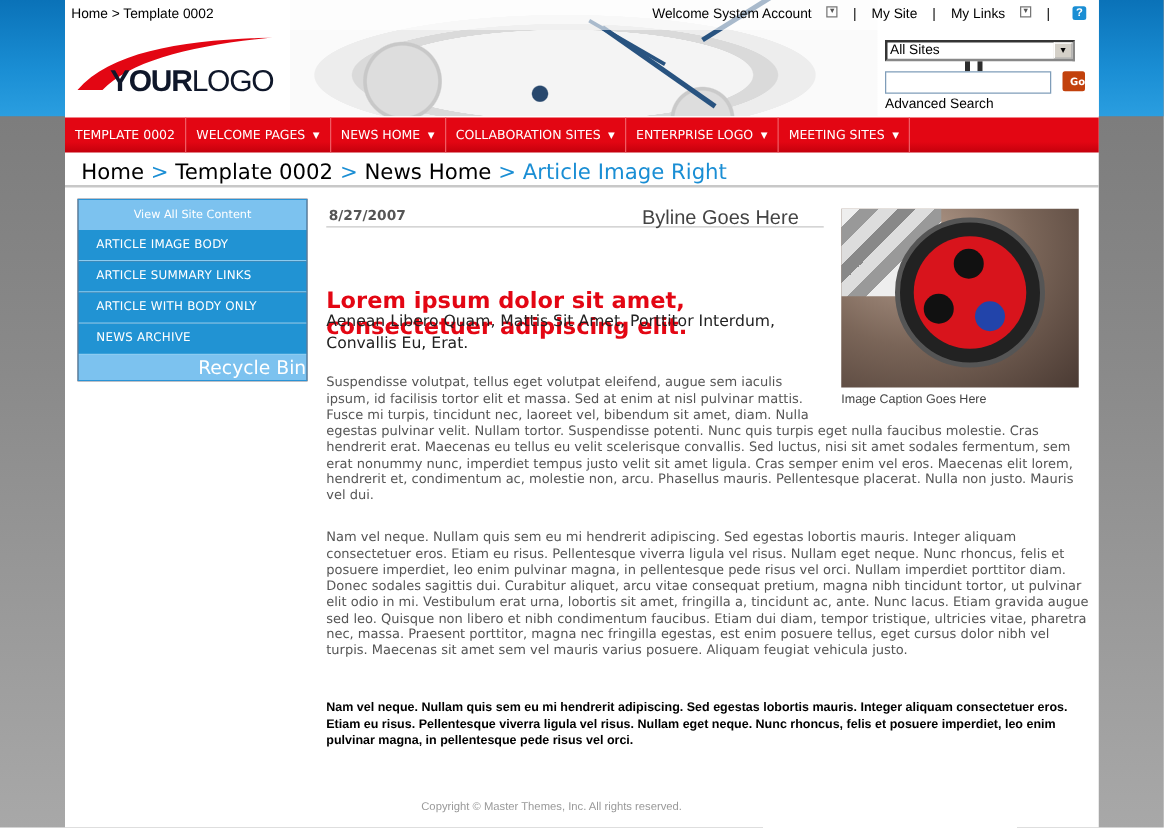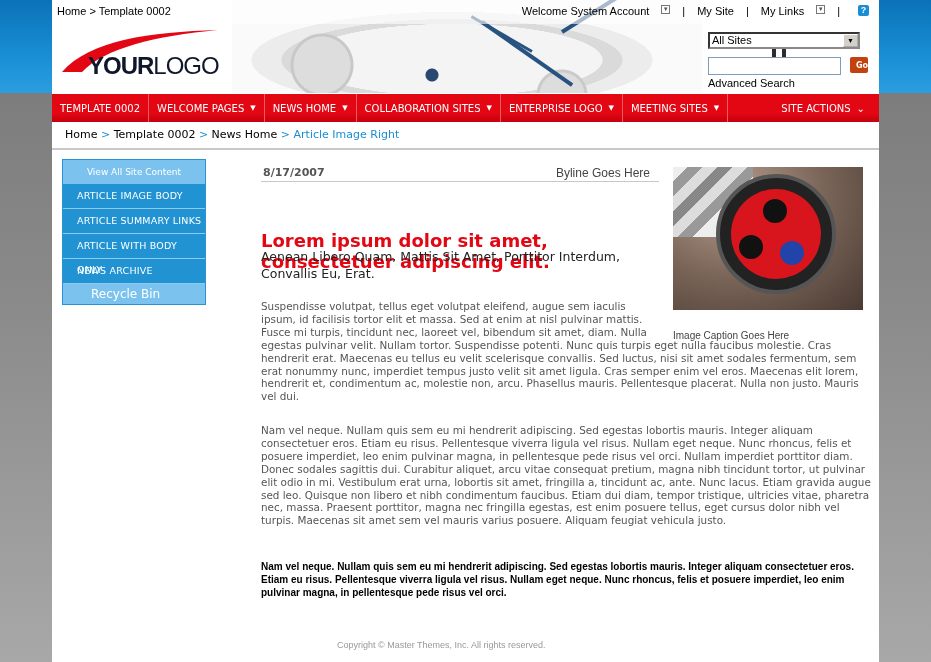--- a/index.html
+++ b/index.html
@@ -59,57 +59,57 @@
     background: linear-gradient(to bottom, #e30613 0%, #e30613 70%, #c4000c 100%);
     display: flex;
   }
   .nav-item {
     height: 28px; padding: 0 8px; display: flex; align-items: center; color: #fff;
     font-size: 10px; border-right: 1px solid #f05a62; white-space: nowrap;
   }
   .nav-item .caret { margin-left: 6px; font-size: 7px; }
   .nav-spacer { flex: 1; }
   .nav-actions { border-right: none; padding-right: 14px; }
-  .breadcrumb { position: absolute; left: 13px; top: 128px; font-size: 11px; color: #000; }
+  .breadcrumb { position: absolute; left: 13px; top: 128px; font-size: 17px; color: #000; }
   .breadcrumb .sep { color: #1a8ed4; }
   .breadcrumb .current { color: #1a8ed4; }
   .crumb-rule { position: absolute; left: 0; top: 148px; width: 827px; height: 2px; background: #c8c8c8; }
   
-  .sidebar { position: absolute; left: 10px; top: 159px; width: 144px; border: 1px solid #2a93d5; background: #c2410c; }
+  .sidebar { position: absolute; left: 10px; top: 159px; width: 184px; border: 1px solid #2a93d5; background: #c2410c; }
   .side-head { height: 24px; background: #7cc2ef; color: #fff; font-size: 9px; text-align: center; line-height: 24px; }
   .side-item {
     height: 25px; background: #2193d3; color: #fff; font-size: 9.5px; line-height: 24px;
     padding-left: 14px; border-bottom: 1px solid #8ccbf0; letter-spacing: 0.2px;
   }
   .side-item.active { background: #707070; padding-left: 4px; }
   .side-item.active .arrow { margin-right: 2px; font-size: 8px; }
-  .side-foot { height: 20px; background: #7cc2ef; color: #fff; font-size: 12px; text-align: left; line-height: 20px; padding-left: 28px; }
+  .side-foot { height: 20px; background: #7cc2ef; color: #fff; font-size: 15px; text-align: right; line-height: 20px; }
   
   .article { position: absolute; left: 209px; top: 160px; width: 610px; }
   .meta-row { position: absolute; left: 0; top: 4px; width: 398px; height: 18px; border-bottom: 1px solid #c8c8c8; }
   .date { position: absolute; left: 2px; top: 2px; font-size: 11px; font-weight: bold; color: #555; }
-  .byline { position: absolute; right: 9px; top: 2px; font-size: 12px; color: #444; font-family: "Liberation Sans", sans-serif; }
+  .byline { position: absolute; right: 20px; top: 2px; font-size: 16px; color: #444; font-family: "Liberation Sans", sans-serif; }
   .title { position: absolute; left: 0; top: 22px; width: 400px; font-size: 18px; font-weight: bold; color: #e30613; line-height: 21px; margin-top: 48px; }
   .subtitle { position: absolute; left: 0; top: 88px; width: 400px; font-size: 12.5px; font-weight: normal; color: #222; line-height: 17px; }
   .body1 { position: absolute; left: 0; top: 140px; width: 610px; font-size: 10.4px; color: #555; line-height: 12.9px; }
   .float-img { float: right; width: 200px; height: 170px; margin-left: 6px; }
   .body2 { position: absolute; left: 0; top: 264px; width: 610px; font-size: 10.4px; color: #555; line-height: 12.9px; }
   .body3 { position: absolute; left: 0; top: 400px; width: 610px; font-size: 10px; color: #000; font-weight: bold; line-height: 13px; font-family: "Liberation Sans", sans-serif; }
   .figure { position: absolute; left: 412px; top: 7px; width: 190px; }
   .photo {
     width: 190px; height: 143px; position: relative; overflow: hidden;
     background: radial-gradient(ellipse at 30% 20%, #b8a090 0%, #7a6558 50%, #4a3a33 100%);
   }
   .strap { position:absolute; left: 0; top: 0; width: 80px; height: 70px; background: linear-gradient(135deg, #eee 0 10%, #999 10% 20%, #ddd 20% 30%, #888 30% 40%, #ddd 40% 50%, #999 50% 60%, #eee 60%); }
   .bezel { position:absolute; left: 43px; top: 7px; width: 120px; height: 120px; border-radius: 50%; background: #222; border: 4px solid #555; }
   .dial { position:absolute; left: 58px; top: 22px; width: 90px; height: 90px; border-radius: 50%; background: #d8141c; }
   .sub1 { position:absolute; left: 90px; top: 32px; width: 24px; height: 24px; border-radius: 50%; background:#111; }
   .sub2 { position:absolute; left: 66px; top: 68px; width: 24px; height: 24px; border-radius: 50%; background:#111; }
   .sub3 { position:absolute; left: 107px; top: 74px; width: 24px; height: 24px; border-radius: 50%; background:#2244aa; }
-  .caption { font-size: 10px; color: #444; margin-top: 20px; font-family: "Liberation Sans", sans-serif; }
+  .caption { font-size: 10px; color: #444; margin-top: 4px; font-family: "Liberation Sans", sans-serif; }
   .footer { position: absolute; left: 285px; top: 640px; font-size: 9px; color: #999; font-family: "Liberation Sans", sans-serif; }
 </style>
 </head>
 <body>
 
 <div class="top-band"></div>
 
 <div class="page">
 
   <div class="header">
@@ -169,24 +169,20 @@
       </div>
     <div class="nav-item">
         <span>ENTERPRISE LOGO</span>
         <span class="caret">▼</span>
       </div>
     <div class="nav-item">
         <span>MEETING SITES</span>
         <span class="caret">▼</span>
       </div>
     <div class="nav-spacer"></div>
-    <div class="nav-item nav-actions">
-        <span>SITE ACTIONS</span>
-        <span class="caret" style="font-size:10px;">⌄</span>
-      </div>
   </div>
 
   <div class="breadcrumb">
     <span>Home</span>
     <span class="sep">&gt;</span>
     <span>Template 0002</span>
     <span class="sep">&gt;</span>
     <span>News Home</span>
     <span class="sep">&gt;</span>
     <span class="current">Article Image Right</span>
@@ -197,21 +193,21 @@
     <div class="side-head">View All Site Content</div>
     <div class="side-item"><span>ARTICLE IMAGE BODY</span></div>
     <div class="side-item"><span>ARTICLE SUMMARY LINKS</span></div>
     <div class="side-item"><span>ARTICLE WITH BODY ONLY</span></div>
     <div class="side-item"><span>NEWS ARCHIVE</span></div>
     <div class="side-foot">Recycle Bin</div>
   </div>
 
   <div class="article">
     <div class="meta-row">
-      <span class="date">8/17/2007</span>
+      <span class="date">8/27/2007</span>
       <span class="byline">Byline Goes Here</span>
     </div>
     <h1 class="title">Lorem ipsum dolor sit amet, consectetuer adipiscing elit.</h1>
     <h2 class="subtitle">Aenean Libero Quam, Mattis Sit Amet, Porttitor Interdum, Convallis Eu, Erat.</h2>
 
     <div class="figure">
       <div class="photo">
         <div class="strap"></div>
         <div class="bezel"></div>
         <div class="dial"></div>

